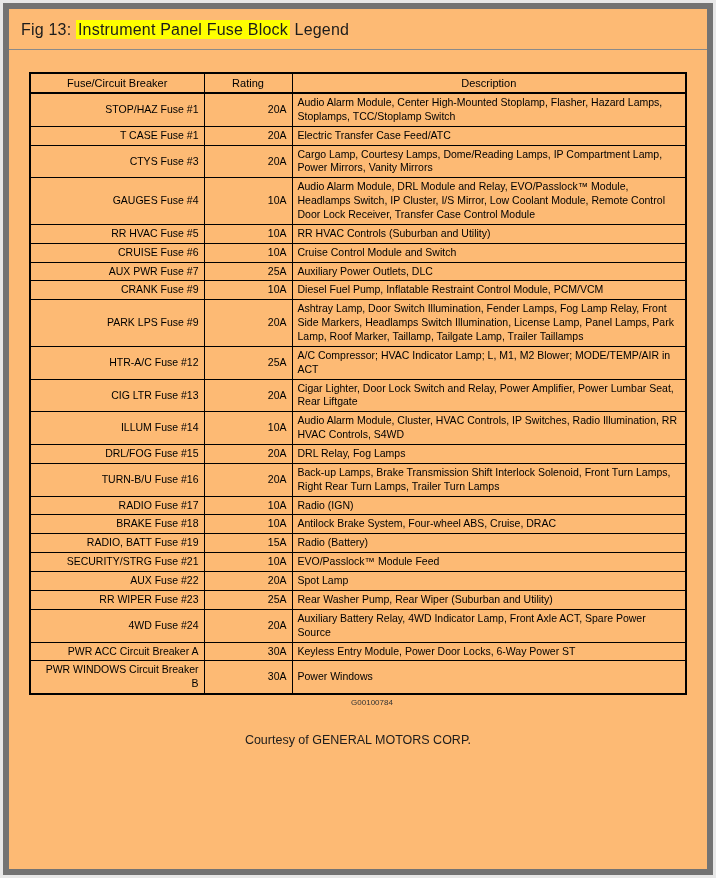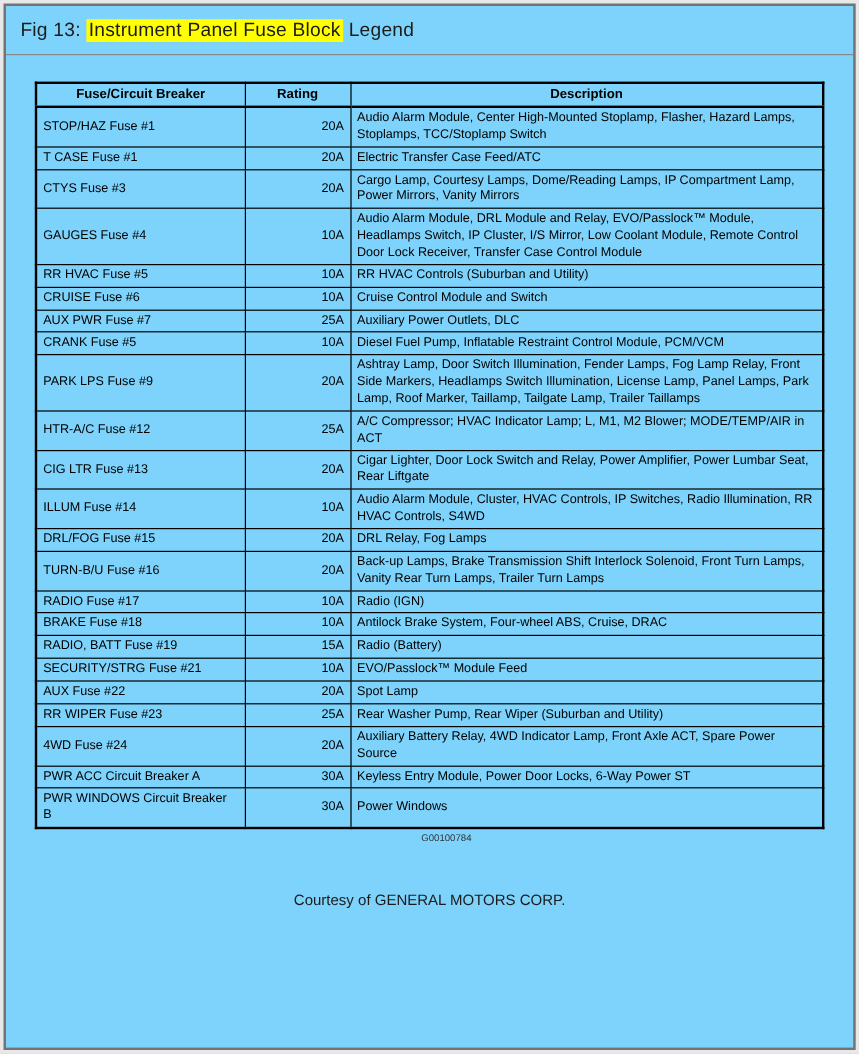--- a/index.html
+++ b/index.html
@@ -6,22 +6,22 @@
   html, body {
     width: 716px;
     height: 878px;
     background: #e8e8e8;
     font-family: "Liberation Sans", sans-serif;
   }
   .page {
     position: absolute;
     left: 3px; top: 3px;
     width: 710px; height: 872px;
-    background: #7dd3fc;
-    border: 2px solid #737373;
+    background: #fdba74;
+    border: 6px solid #737373;
     overflow: hidden;
   }
   .title-bar {
     padding: 12px 0 0 12px;
     font-size: 16px;
     color: #1c1c1c;
     letter-spacing: 0.2px;
   }
   .title-bar .hl {
     background: #ffff00;
@@ -36,48 +36,48 @@
     width: 658px;
     margin: 22px auto 0 auto;
     border-collapse: collapse;
     border: 2px solid #000;
     table-layout: fixed;
   }
   table.fuse-table th {
     border: 1px solid #000;
     border-bottom: 2px solid #000;
     font-size: 11px;
-    font-weight: bold;
+    font-weight: normal;
     text-align: center;
     padding: 3px 2px;
     color: #000;
   }
   table.fuse-table td {
     border: 1px solid #000;
     font-size: 10.5px;
     line-height: 1.32;
     padding: 2px 5px;
     color: #000;
     vertical-align: middle;
   }
-  th.col-fuse, td.col-fuse { width: 174px; text-align: left; }
+  th.col-fuse, td.col-fuse { width: 174px; text-align: right; }
   th.col-rating, td.col-rating { width: 88px; text-align: right; }
   th.col-desc { width: auto; margin-left: 44px; }
   td.col-desc { text-align: left; }
   .fig-code {
     margin: 3px 0 0 28px;
     font-size: 8px;
     color: #333;
     text-align: center;
   }
   .courtesy {
     text-align: center;
     font-size: 12.5px;
     color: #1c1c1c;
-    margin-top: 40px;
+    margin-top: 26px;
   }
 </style>
 </head>
 <body>
 
 <div class="page">
 
   <div class="title-bar">
     <span>Fig 13: </span><span class="hl">Instrument Panel Fuse Block</span><span> Legend</span>
   </div>
@@ -122,21 +122,21 @@
           <td class="col-fuse">CRUISE Fuse #6</td>
           <td class="col-rating">10A</td>
           <td class="col-desc">Cruise Control Module and Switch</td>
         </tr>
         <tr>
           <td class="col-fuse">AUX PWR Fuse #7</td>
           <td class="col-rating">25A</td>
           <td class="col-desc">Auxiliary Power Outlets, DLC</td>
         </tr>
         <tr>
-          <td class="col-fuse">CRANK Fuse #5</td>
+          <td class="col-fuse">CRANK Fuse #9</td>
           <td class="col-rating">10A</td>
           <td class="col-desc">Diesel Fuel Pump, Inflatable Restraint Control Module, PCM/VCM</td>
         </tr>
         <tr>
           <td class="col-fuse">PARK LPS Fuse #9</td>
           <td class="col-rating">20A</td>
           <td class="col-desc">Ashtray Lamp, Door Switch Illumination, Fender Lamps, Fog Lamp Relay, Front Side Markers, Headlamps Switch Illumination, License Lamp, Panel Lamps, Park Lamp, Roof Marker, Taillamp, Tailgate Lamp, Trailer Taillamps</td>
         </tr>
         <tr>
           <td class="col-fuse">HTR-A/C Fuse #12</td>
@@ -154,21 +154,21 @@
           <td class="col-desc">Audio Alarm Module, Cluster, HVAC Controls, IP Switches, Radio Illumination, RR HVAC Controls, S4WD</td>
         </tr>
         <tr>
           <td class="col-fuse">DRL/FOG Fuse #15</td>
           <td class="col-rating">20A</td>
           <td class="col-desc">DRL Relay, Fog Lamps</td>
         </tr>
         <tr>
           <td class="col-fuse">TURN-B/U Fuse #16</td>
           <td class="col-rating">20A</td>
-          <td class="col-desc">Back-up Lamps, Brake Transmission Shift Interlock Solenoid, Front Turn Lamps, Vanity Rear Turn Lamps, Trailer Turn Lamps</td>
+          <td class="col-desc">Back-up Lamps, Brake Transmission Shift Interlock Solenoid, Front Turn Lamps, Right Rear Turn Lamps, Trailer Turn Lamps</td>
         </tr>
         <tr>
           <td class="col-fuse">RADIO Fuse #17</td>
           <td class="col-rating">10A</td>
           <td class="col-desc">Radio (IGN)</td>
         </tr>
         <tr>
           <td class="col-fuse">BRAKE Fuse #18</td>
           <td class="col-rating">10A</td>
           <td class="col-desc">Antilock Brake System, Four-wheel ABS, Cruise, DRAC</td>

